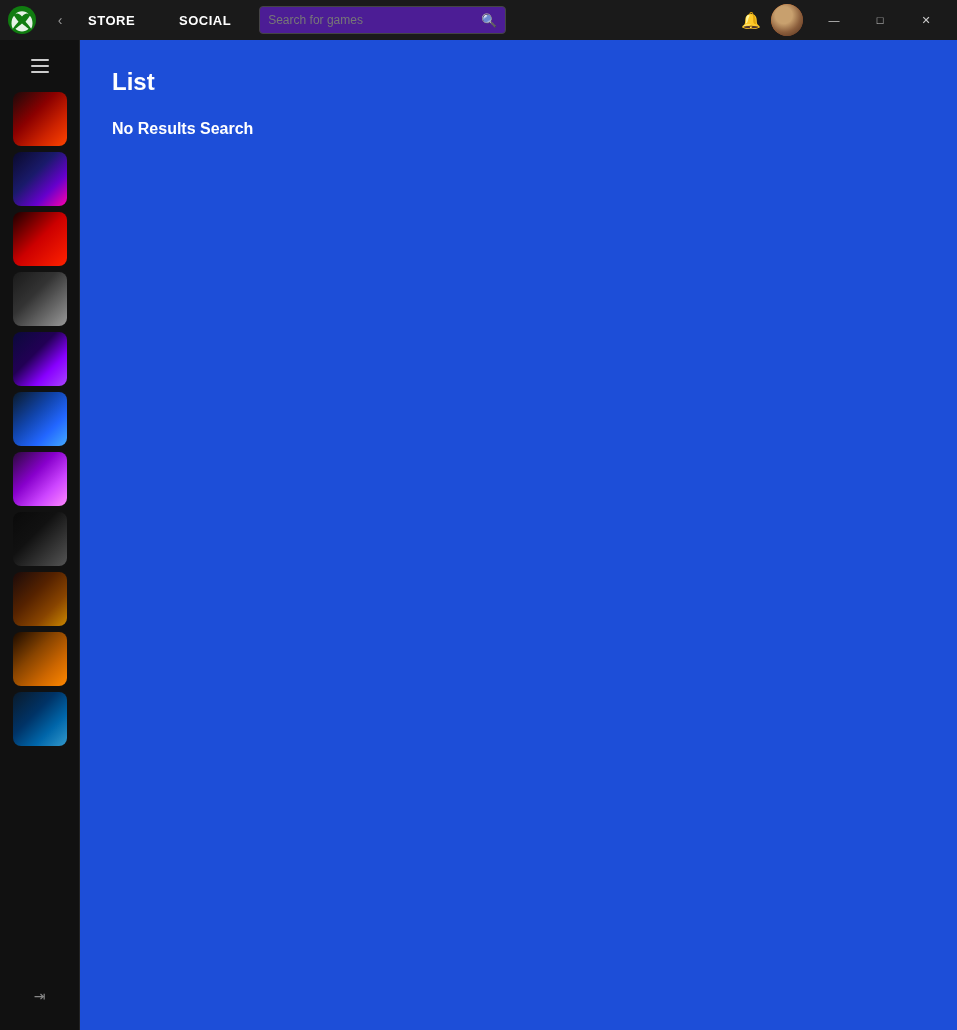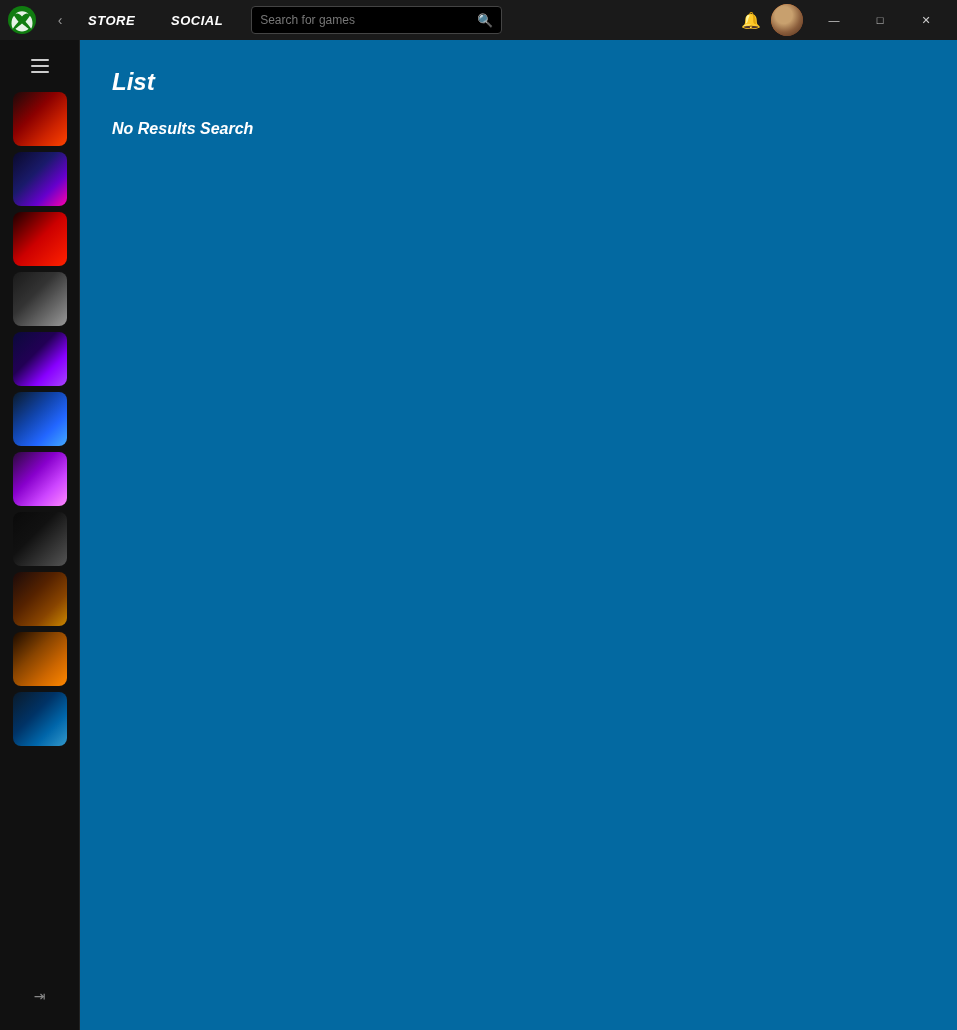--- a/index.html
+++ b/index.html
@@ -36,39 +36,38 @@
       align-items: center;
       justify-content: center;
       cursor: pointer;
       border-radius: 4px;
       color: #999;
       font-size: 14px;
     }
     .nav-links {
       display: flex;
       align-items: center;
-      gap: 12px;
-      font-style: italic;
+      gap: 20px;
     }
     .nav-link {
       padding: 4px 12px;
       font-size: 13px;
       font-weight: 600;
       color: #fff;
       cursor: pointer;
       border-radius: 4px;
       text-transform: uppercase;
       letter-spacing: 0.5px;
     }
     .search-bar {
       margin-left: 16px;
       flex: 1;
       max-width: 280px;
       height: 28px;
-      background: #000000;
+      background: #4c1d95;
       border: 1px solid #444;
       border-radius: 4px;
       display: flex;
       align-items: center;
       padding: 0 8px;
       gap: 6px;
     }
     .search-bar input {
       background: transparent;
       border: none;
@@ -205,24 +204,23 @@
       align-items: center;
       justify-content: center;
       cursor: pointer;
       color: #888;
       font-size: 14px;
     }
 
     
     .content-area {
       flex: 1;
-      background: #0369a1;
+      background: #1d4ed8;
       padding: 28px 32px;
       overflow-y: auto;
-      font-style: italic;
     }
     .page-title {
       font-size: 24px;
       font-weight: 600;
       color: #fff;
       margin-bottom: 24px;
     }
     .no-results {
       font-size: 16px;
       font-weight: 600;

